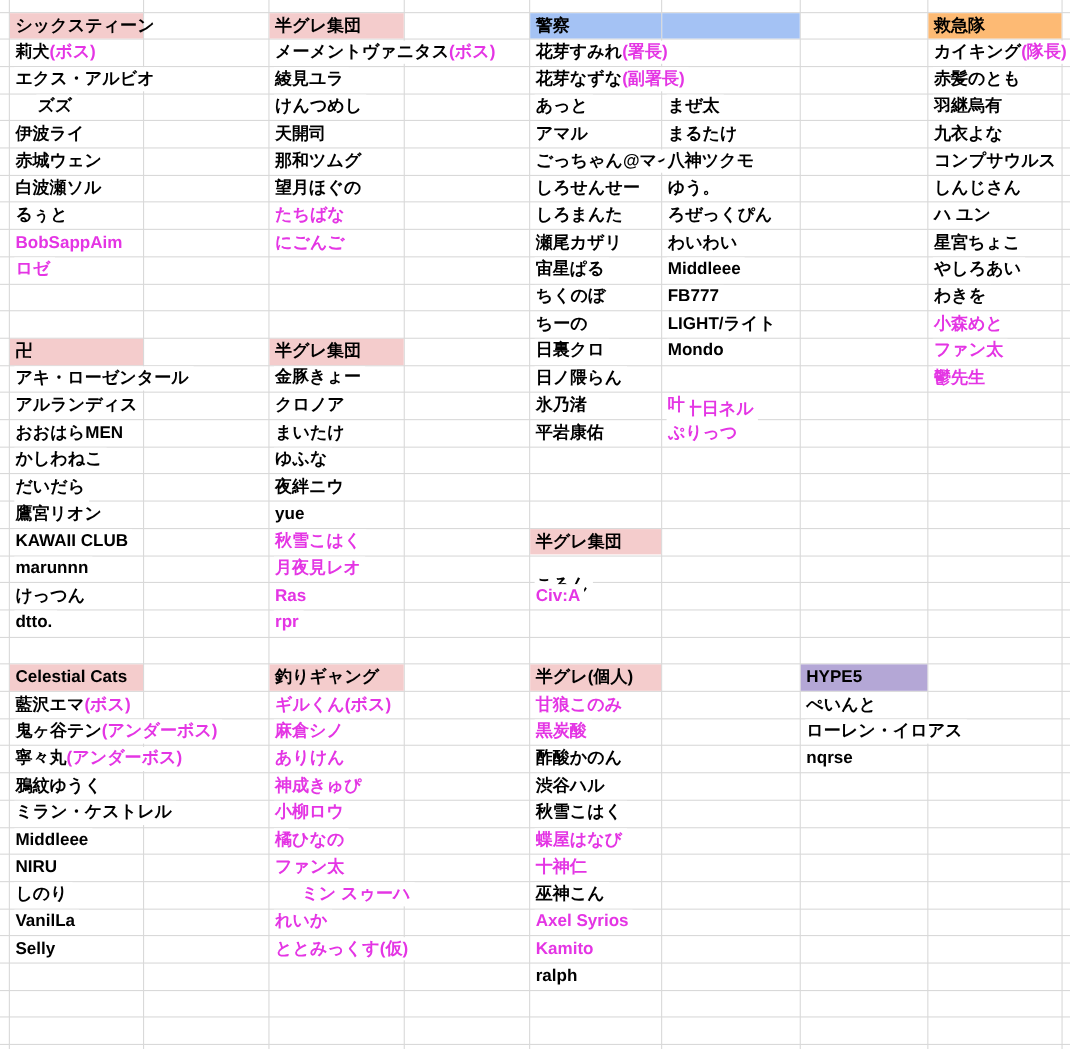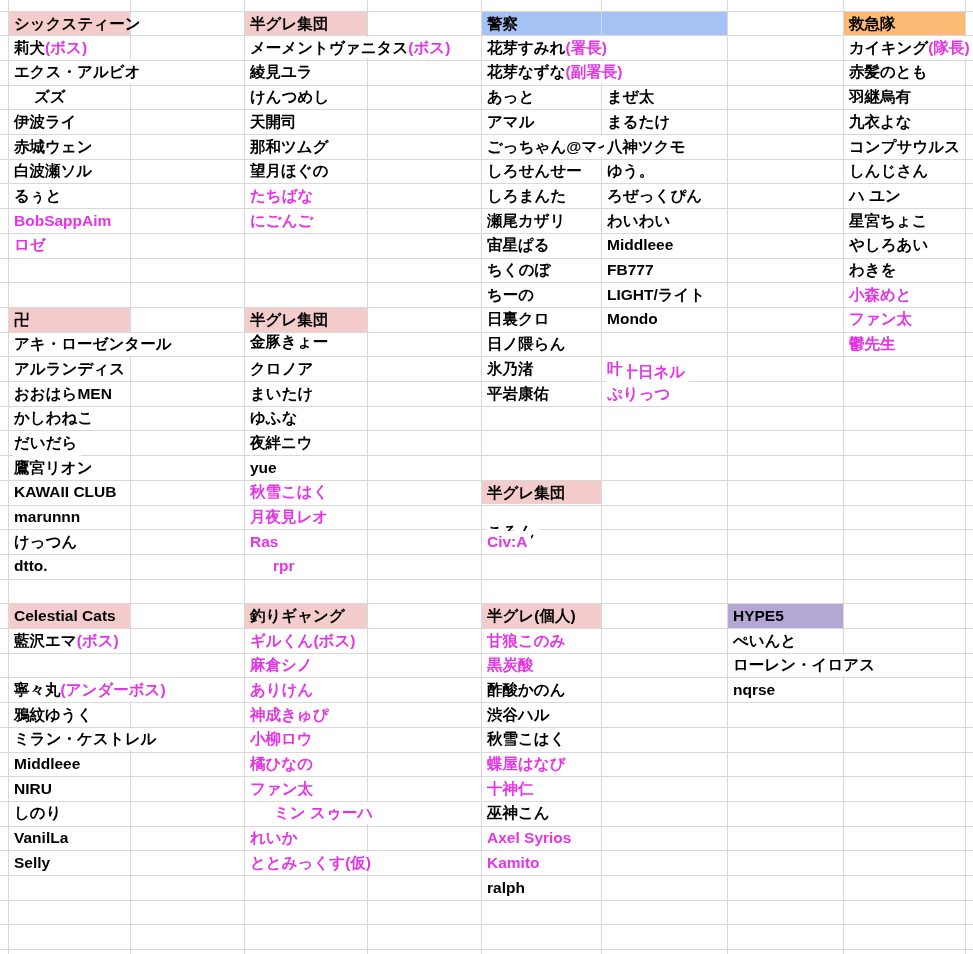--- a/index.html
+++ b/index.html
@@ -160,26 +160,27 @@
     <div class="hdr" style="left: 245px; top: 307.9px; width: 122px; height: 23.7px; line-height: 23.7px; background: rgb(244, 204, 204);">半グレ集団</div>
     <div class="cell" style="left: 249px; top: 333.1px; height: 21.7px; line-height: 21.7px; color: rgb(0, 0, 0); font-family: Liberation Mono, monospace;">金豚きょー</div>
     <div class="cell" style="left: 249px; top: 357.8px; height: 21.7px; line-height: 21.7px; color: rgb(0, 0, 0);">クロノア</div>
     <div class="cell" style="left: 249px; top: 382.5px; height: 21.7px; line-height: 21.7px; color: rgb(0, 0, 0);">まいたけ</div>
     <div class="cell" style="left: 249px; top: 407.2px; height: 21.7px; line-height: 21.7px; color: rgb(0, 0, 0);">ゆふな</div>
     <div class="cell" style="left: 249px; top: 431.9px; height: 19px; line-height: 21.7px; color: rgb(0, 0, 0);">夜絆ニウ</div>
     <div class="cell" style="left: 249px; top: 456.6px; height: 21.7px; line-height: 21.7px; color: rgb(0, 0, 0);">yue</div>
     <div class="cell" style="left: 249px; top: 481.3px; height: 21.7px; line-height: 21.7px; color: rgb(228, 53, 228);">秋雪こはく</div>
     <div class="cell" style="left: 249px; top: 506px; height: 21.7px; line-height: 21.7px; color: rgb(228, 53, 228);">月夜見レオ</div>
     <div class="cell" style="left: 249px; top: 530.7px; height: 21.7px; line-height: 21.7px; color: rgb(228, 53, 228);">Ras</div>
-    <div class="cell" style="left: 249px; top: 555.4px; height: 21.7px; line-height: 21.7px; color: rgb(228, 53, 228); margin-left: 23px;">rpr</div>
+    <div class="cell" style="left: 249px; top: 555.4px; height: 21.7px; line-height: 21.7px; color: rgb(228, 53, 228);">rpr</div>
     <div class="hdr" style="left: 482px; top: 480.8px; width: 119px; height: 23.7px; line-height: 23.7px; background: rgb(244, 204, 204);">半グレ集団</div>
     <div class="cell" style="left: 486px; top: 506px; height: 21.7px; line-height: 21.7px; color: rgb(0, 0, 0); margin-top: 15px;">ころん</div>
     <div class="cell" style="left: 486px; top: 530.7px; height: 21.7px; line-height: 21.7px; color: rgb(228, 53, 228);">Civ:A</div>
     <div class="hdr" style="left: 9px; top: 604.3px; width: 121px; height: 23.7px; line-height: 23.7px; background: rgb(244, 204, 204);">Celestial Cats</div>
     <div class="cell" style="left: 13px; top: 629.5px; height: 21.7px; line-height: 21.7px; color: rgb(0, 0, 0);">藍沢エマ<span style="color: rgb(228, 53, 228);">(ボス)</span></div>
+    <div class="cell" style="left: 13px; top: 654.2px; height: 21.7px; line-height: 21.7px; color: rgb(0, 0, 0);">鬼ヶ谷テン<span style="color: rgb(228, 53, 228);">(アンダーボス)</span></div>
     <div class="cell" style="left: 13px; top: 678.9px; height: 21.7px; line-height: 21.7px; color: rgb(0, 0, 0);">寧々丸<span style="color: rgb(228, 53, 228);">(アンダーボス)</span></div>
     <div class="cell" style="left: 13px; top: 703.6px; height: 21.7px; line-height: 21.7px; color: rgb(0, 0, 0);">鴉紋ゆうく</div>
     <div class="cell" style="left: 13px; top: 728.3px; height: 21.7px; line-height: 21.7px; color: rgb(0, 0, 0);">ミラン・ケストレル</div>
     <div class="cell" style="left: 13px; top: 753px; height: 21.7px; line-height: 21.7px; color: rgb(0, 0, 0);">Middleee</div>
     <div class="cell" style="left: 13px; top: 777.7px; height: 21.7px; line-height: 21.7px; color: rgb(0, 0, 0);">NIRU</div>
     <div class="cell" style="left: 13px; top: 802.4px; height: 21.7px; line-height: 21.7px; color: rgb(0, 0, 0);">しのり</div>
     <div class="cell" style="left: 13px; top: 827.1px; height: 21.7px; line-height: 21.7px; color: rgb(0, 0, 0);">VanilLa</div>
     <div class="cell" style="left: 13px; top: 851.8px; height: 21.7px; line-height: 21.7px; color: rgb(0, 0, 0);">Selly</div>
     <div class="hdr" style="left: 245px; top: 604.3px; width: 122px; height: 23.7px; line-height: 23.7px; background: rgb(244, 204, 204);">釣りギャング</div>
     <div class="cell" style="left: 249px; top: 629.5px; height: 21.7px; line-height: 21.7px; color: rgb(228, 53, 228);">ギルくん(ボス)</div>

